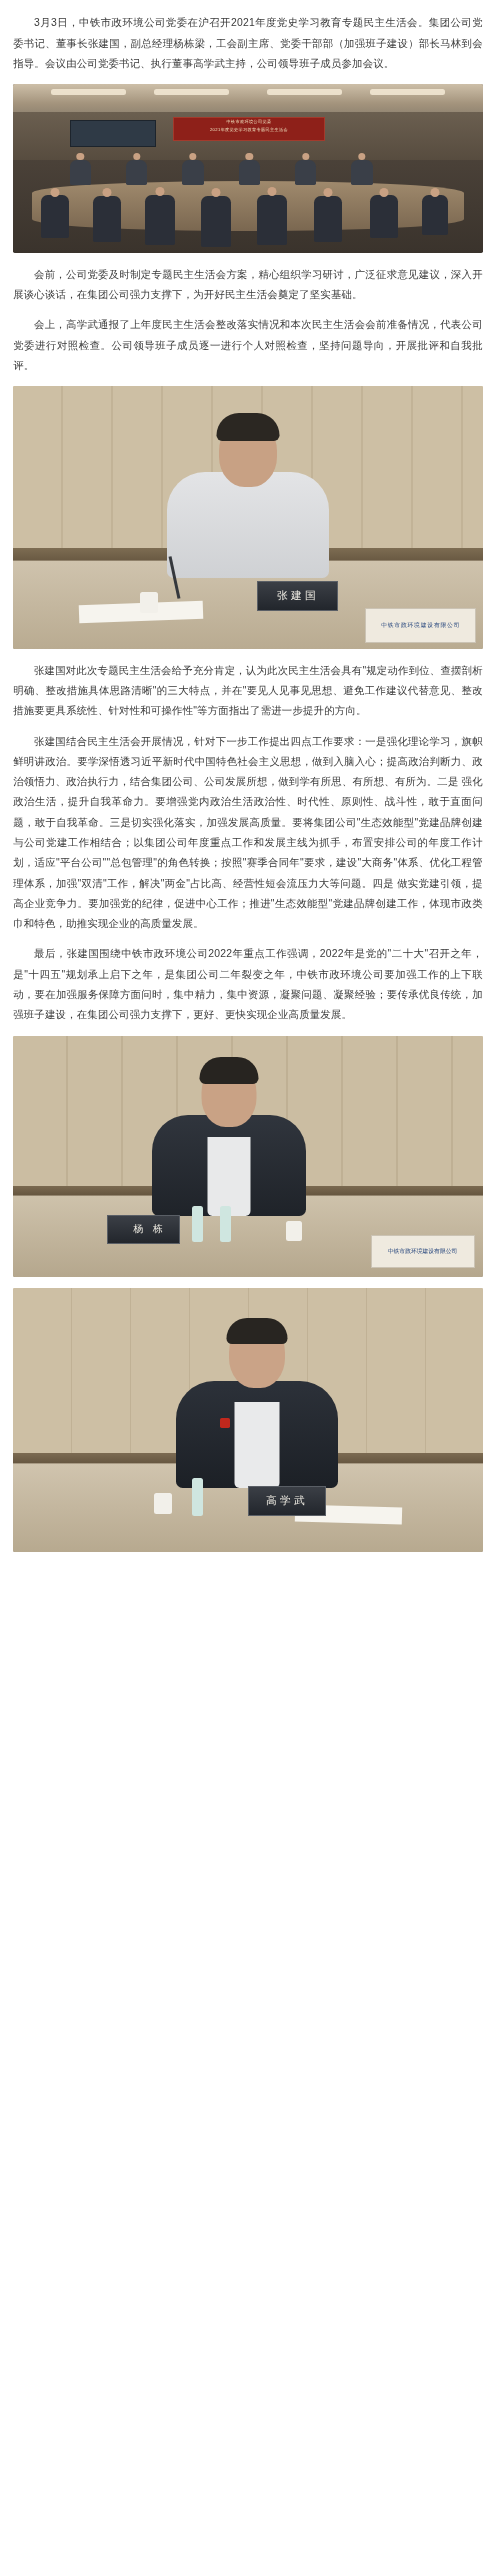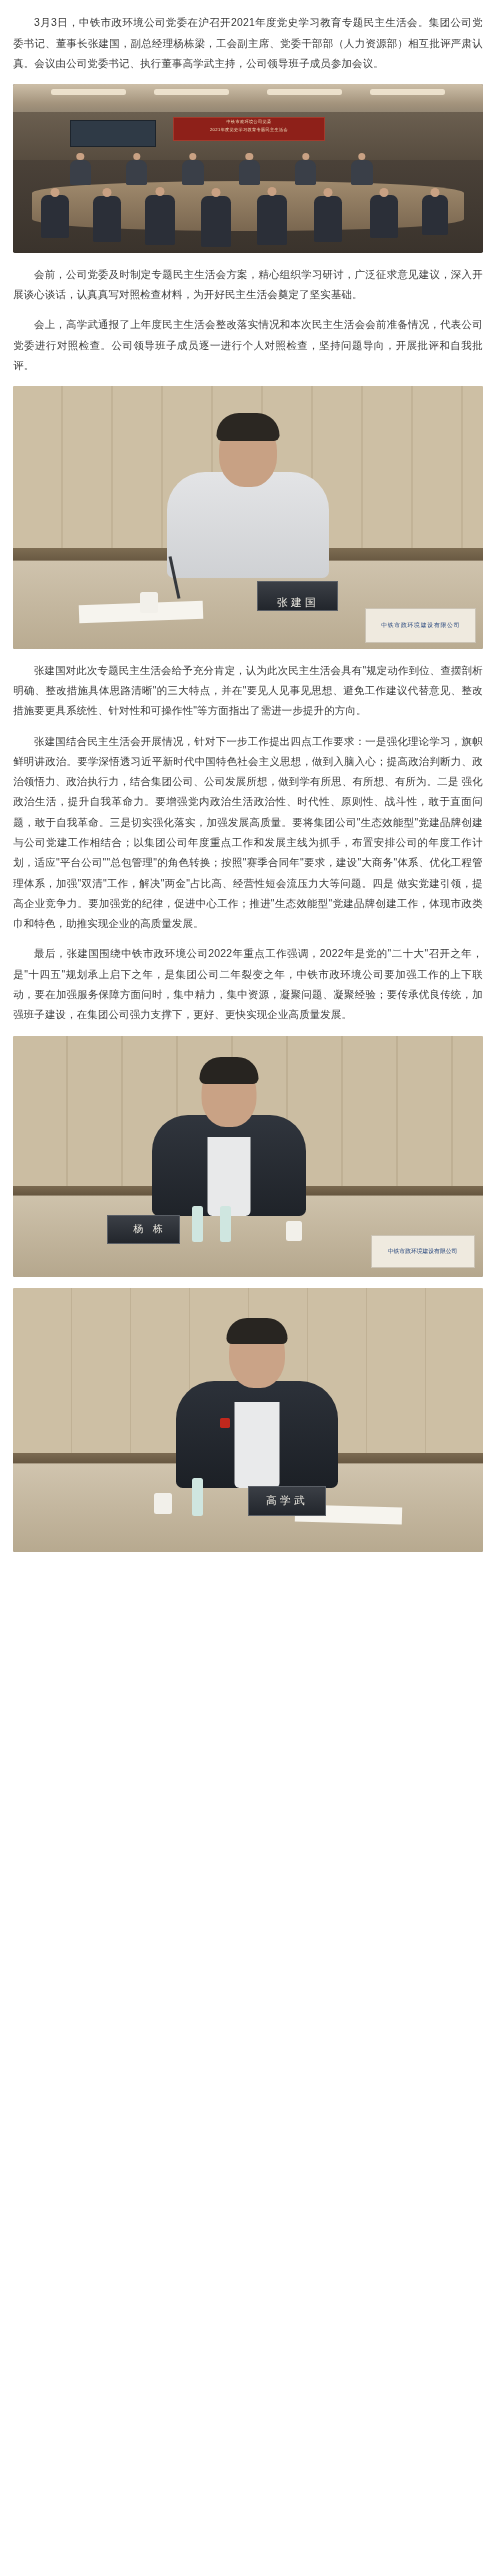--- a/index.html
+++ b/index.html
@@ -119,21 +119,21 @@
   }
   .portrait1 .hair {
     position: absolute; left: 50%; transform: translateX(-50%);
     bottom: 208px; width: 63px; height: 28px;
     background: #2b2722; border-radius: 33px 33px 8.3px 8.3px;
   }
   .portrait1 .nameplate {
     position: absolute; left: 52%; bottom: 38px; width: 79px; height: 28px;
     background: linear-gradient(180deg, #3b3f46, #22262c);
     border: 0.8px solid #5a5f66;
-    display: flex; align-items: flex-end; justify-content: center;
+    display: flex; align-items: center; justify-content: center;
   }
   .portrait1 .nameplate span {
     color: #f2efe6; font-size: 10.7px; letter-spacing: 3.3px;
   }
   .portrait1 .logoboard {
     position: absolute; right: 6.6px; bottom: 6.6px; width: 109px; height: 33px;
     background: #efeadf; border: 0.8px solid #cbc3b4;
     display: flex; align-items: center; justify-content: center;
   }
   .portrait1 .logoboard span { color: #20417a; font-size: 5.8px; letter-spacing: 0.8px;}
@@ -270,21 +270,21 @@
   .portrait3 .papers {
     position: absolute; left: 60%; bottom: 30px; width: 107px; height: 16.5px;
     background: #f6f4ee; transform: rotate(1.5deg);
   }
 </style>
 </head>
 <body>
 
 <div class="page">
 
-  <p class="para first">3月3日，中铁市政环境公司党委在沪召开2021年度党史学习教育专题民主生活会。集团公司党委书记、董事长张建国，副总经理杨栋梁，工会副主席、党委干部部（人力资源部）相互批评严肃认真。会议由公司党委书记、执行董事高学武主持，公司领导班子成员参加会议。</p>
+  <p class="para first">3月3日，中铁市政环境公司党委在沪召开2021年度党史学习教育专题民主生活会。集团公司党委书记、董事长张建国，副总经理杨栋梁，工会副主席、党委干部部（加强班子建设）部长马林到会指导。会议由公司党委书记、执行董事高学武主持，公司领导班子成员参加会议。</p>
 
   <div class="photo-wrap">
     <div class="photo meeting">
       <div class="ceiling"></div>
       <div class="ceil-light" style="left:8%;width:16%;"></div>
       <div class="ceil-light" style="left:30%;width:16%;"></div>
       <div class="ceil-light" style="left:54%;width:16%;"></div>
       <div class="ceil-light" style="left:76%;width:16%;"></div>
       <div class="backwall"></div>
       <div class="screen"></div>
@@ -334,21 +334,21 @@
       <div class="person" style="left:60%;top:76px;width:21.5px;height:25px;background:#3a3f48;">
           <i style="width:7.4px;height:7.4px;"></i>
         </div>
       <div class="person" style="left:72%;top:76px;width:21.5px;height:25px;background:#3a3f48;">
           <i style="width:7.4px;height:7.4px;"></i>
         </div>
 
     </div>
   </div>
 
-  <p class="para">会前，公司党委及时制定专题民主生活会方案，精心组织学习研讨，广泛征求意见建议，深入开展谈心谈话，认真真写对照检查材料，为开好民主生活会奠定了坚实基础。</p>
+  <p class="para">会前，公司党委及时制定专题民主生活会方案，精心组织学习研讨，广泛征求意见建议，深入开展谈心谈话，在集团公司强力支撑下，为开好民主生活会奠定了坚实基础。</p>
   <p class="para">会上，高学武通报了上年度民主生活会整改落实情况和本次民主生活会会前准备情况，代表公司党委进行对照检查。公司领导班子成员逐一进行个人对照检查，坚持问题导向，开展批评和自我批评。</p>
 
   <div class="photo-wrap">
     <div class="photo portrait1">
       <div class="wallpanel"></div>
       <div class="deskline"></div>
       <div class="papers"></div>
       <div class="body"></div>
       <div class="head"></div>
       <div class="hair"></div>

